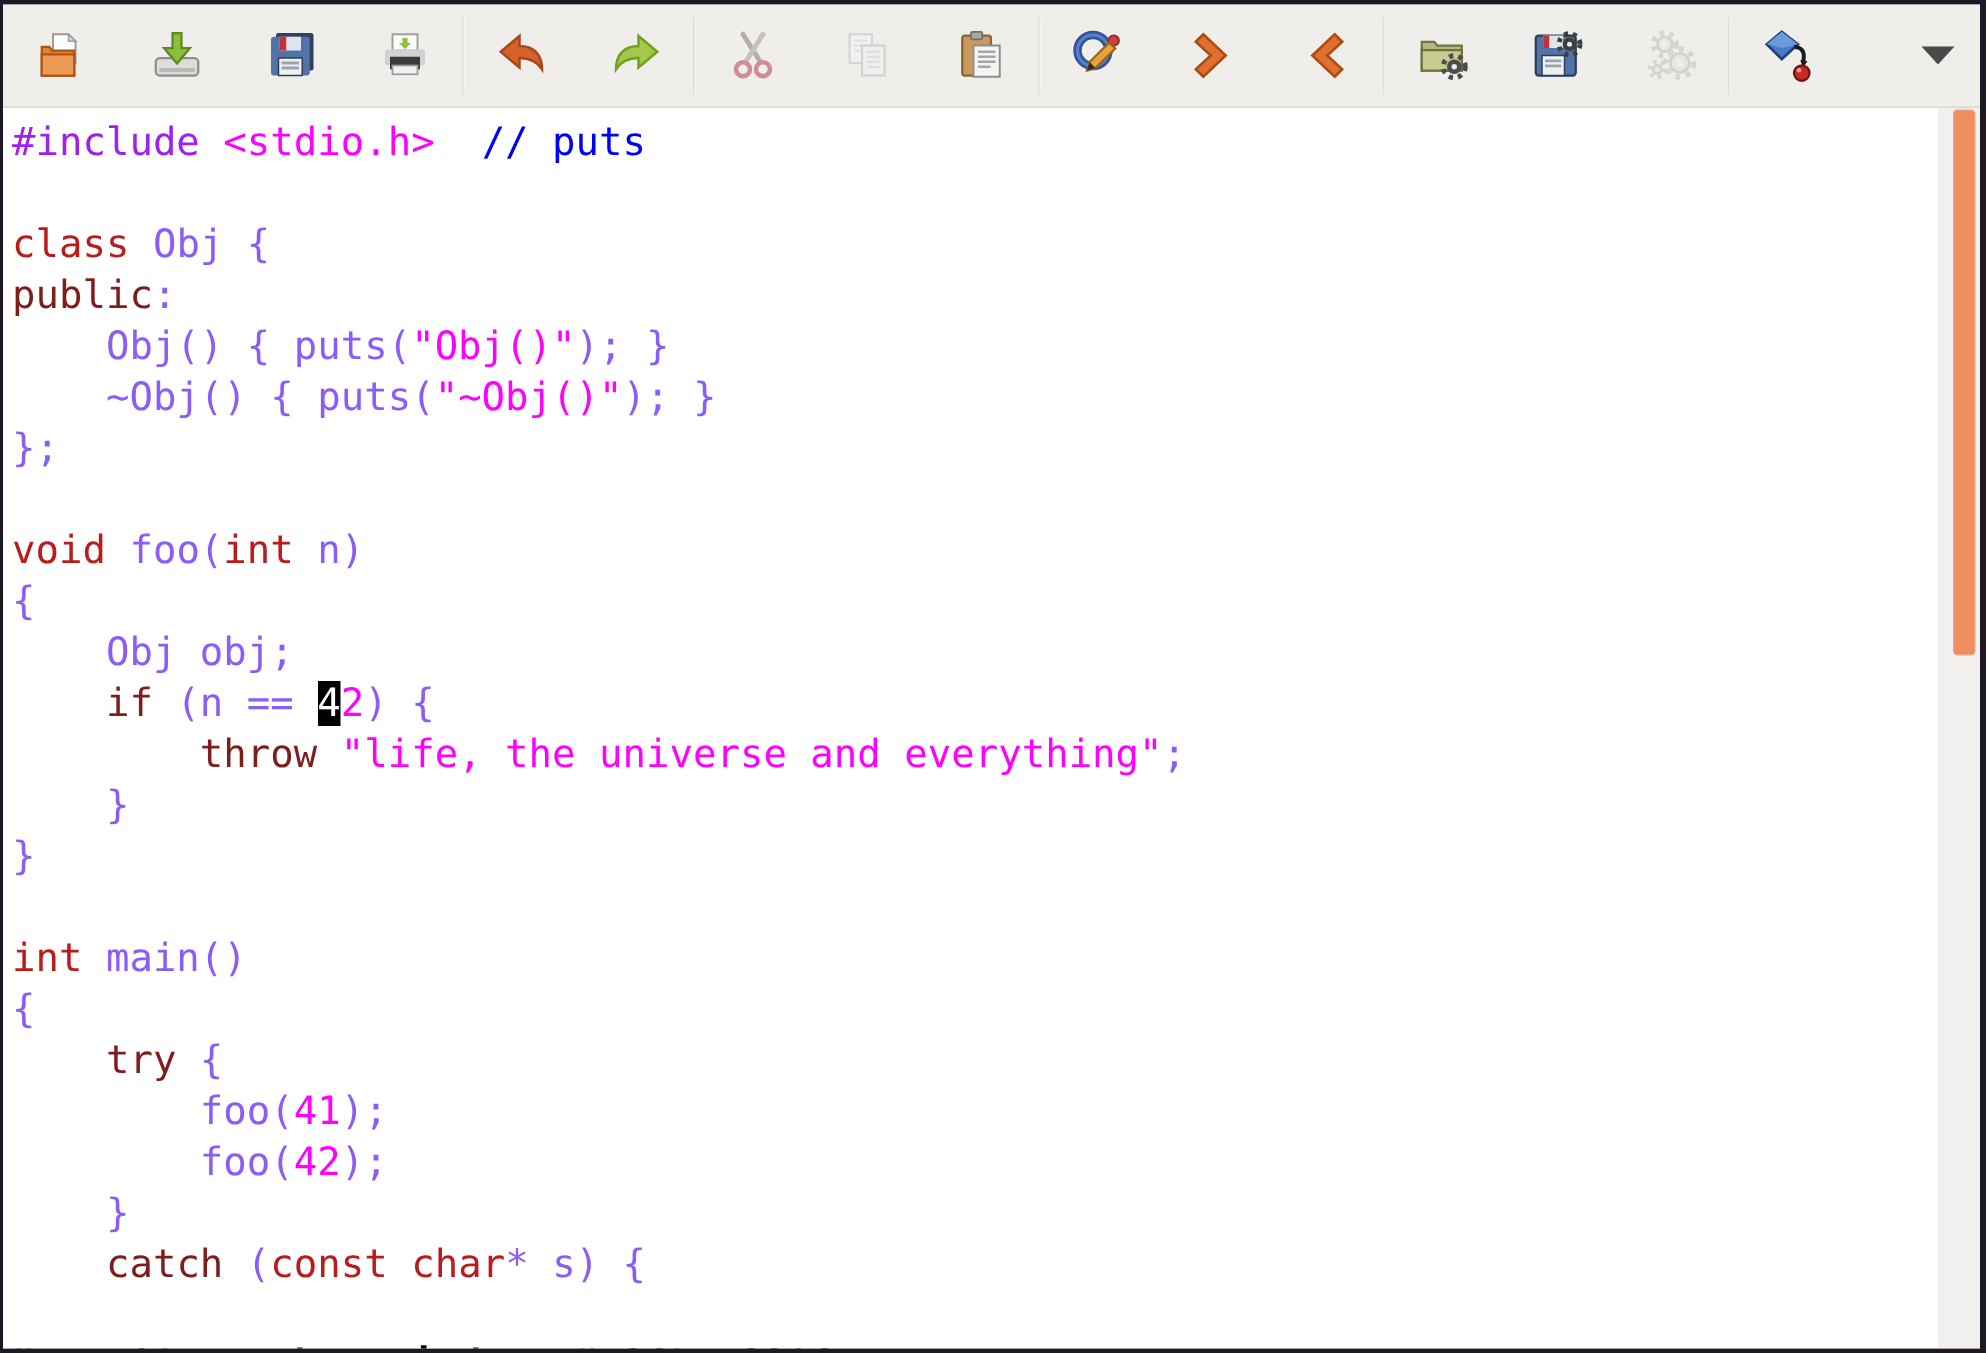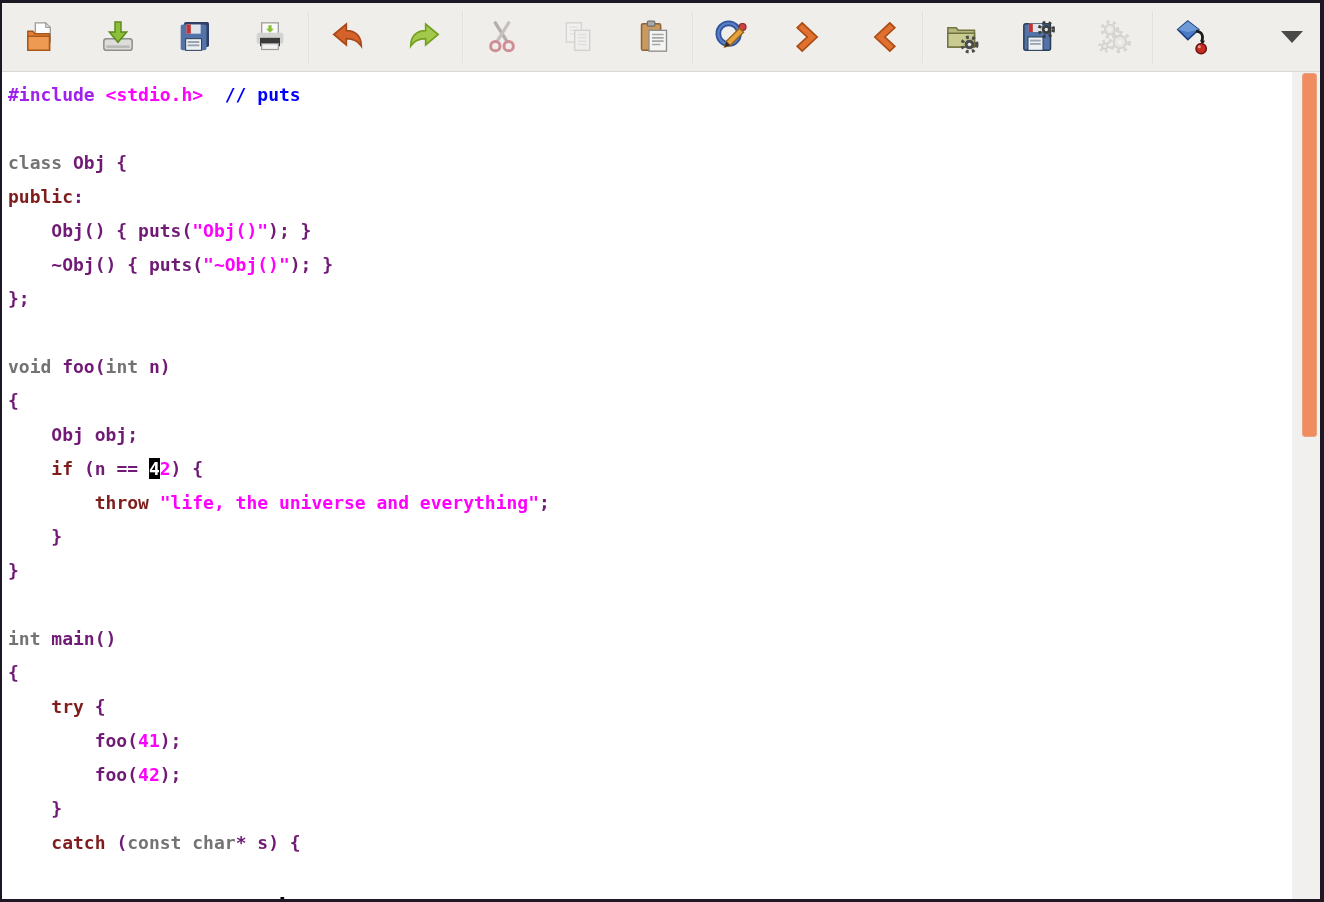--- a/index.html
+++ b/index.html
@@ -32,29 +32,29 @@
   }
   .tb-overflow .tri{
     width:0;height:0;border-left:11px solid transparent;border-right:11px solid transparent;
     border-top:12px solid #4a4a48;
   }
   .dim{opacity:0.45;}
   
   .code{
     position:absolute;top:69px;left:0;right:28px;bottom:0;
     background:#fff;padding:6px 0 0 6px;
-    font-size:18px;line-height:34px;font-weight:bold;color:#000;
+    font-size:26px;line-height:34px;font-weight:normal;color:#000;
     white-space:pre;overflow:hidden;cursor:text;
   }
   .line{height:34px;}
-  .p{color:#701a75;}
+  .p{color:#8b5cf6;}
   .pp{color:#a020f0;}
   .s{color:#ff00ff;}
   .c{color:#0000ff;}
-  .t{color:#737373;}
+  .t{color:#b91c1c;}
   .k{color:#7f1d1d;}
   .n{color:#ff00ff;}
   .cur{background:#000;color:#fff;}
   
   .statusline{
     position:absolute;left:0;right:28px;top:856px;height:34px;background:#fff;
     font-size:26px;line-height:34px;font-weight:bold;color:#000;white-space:pre;
   }
   .statusline .fileinfo{position:absolute;left:6px;}
   

